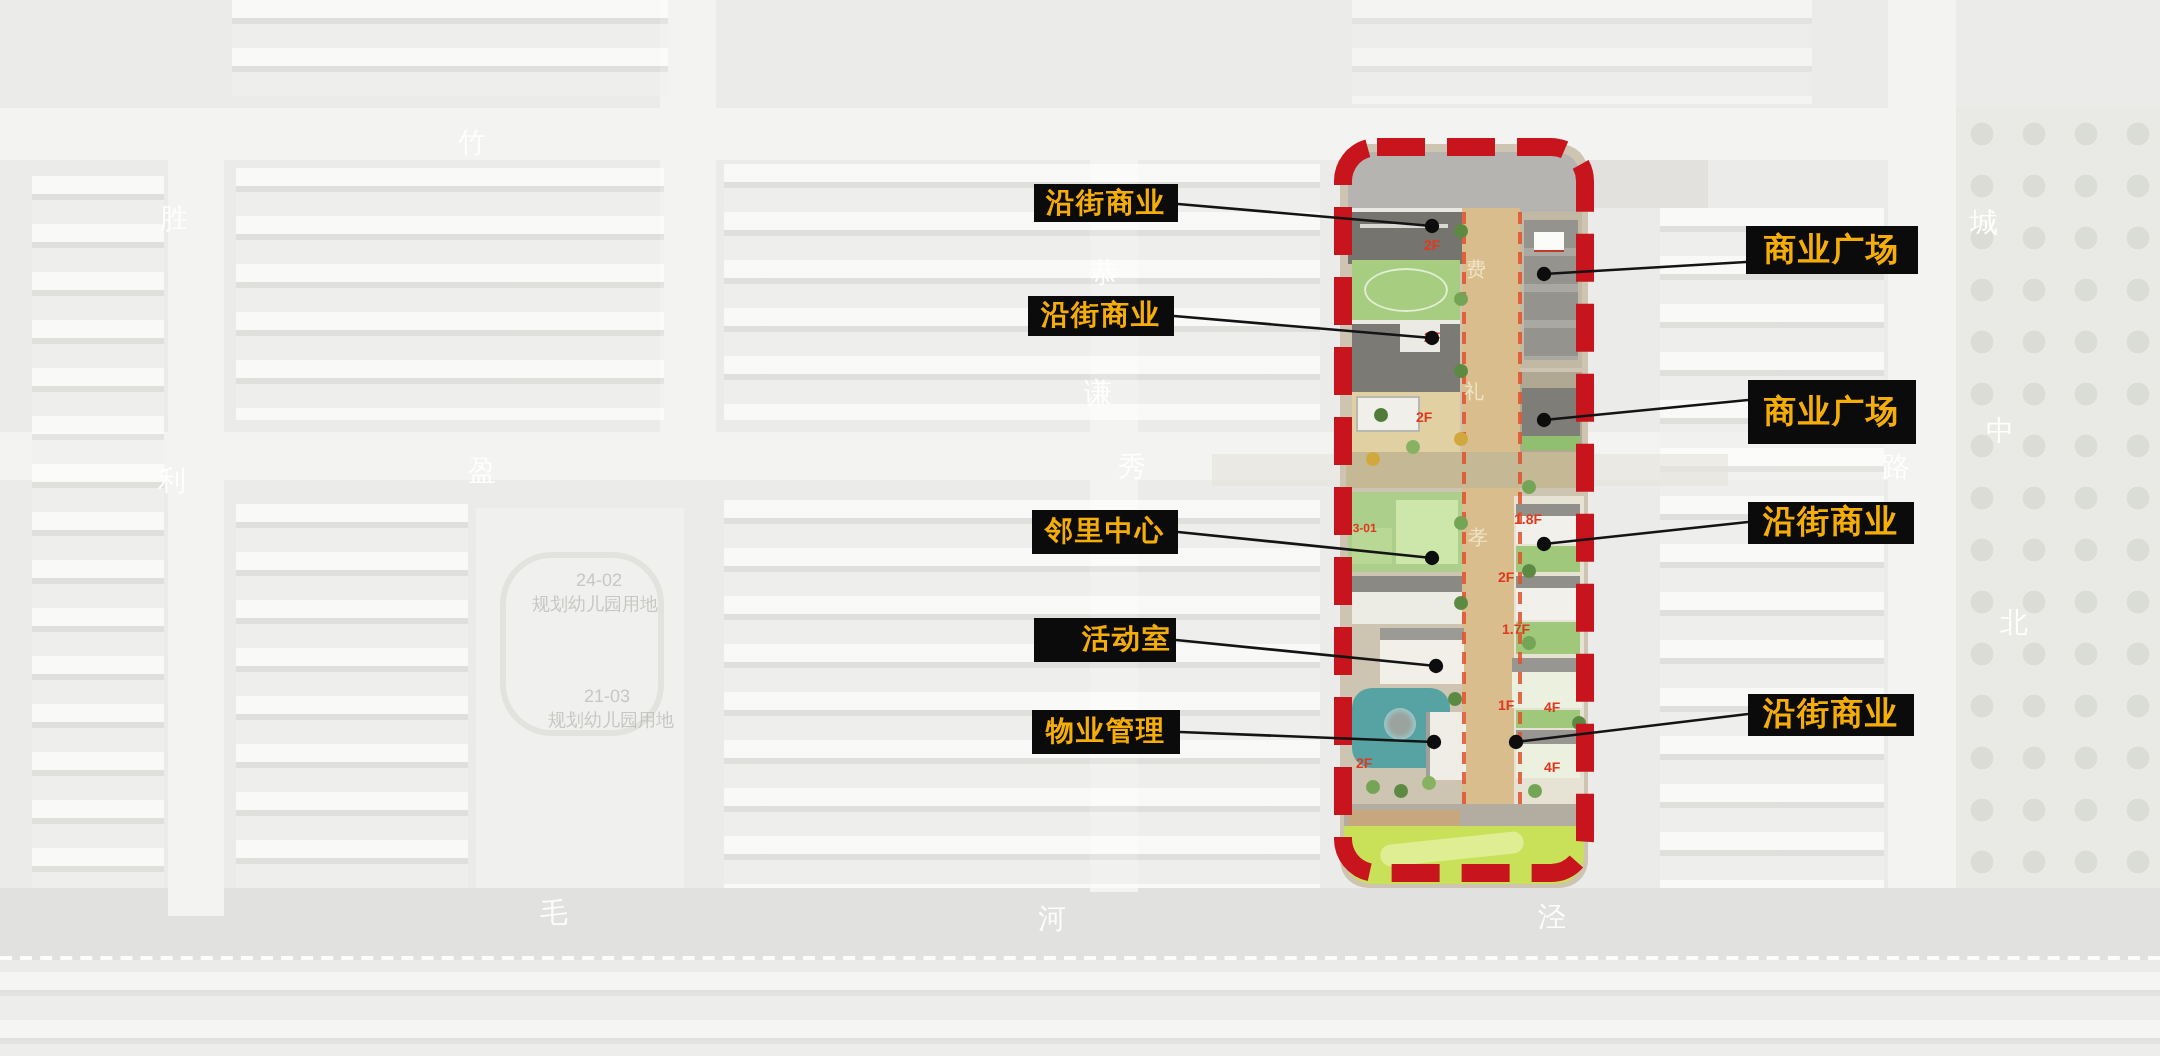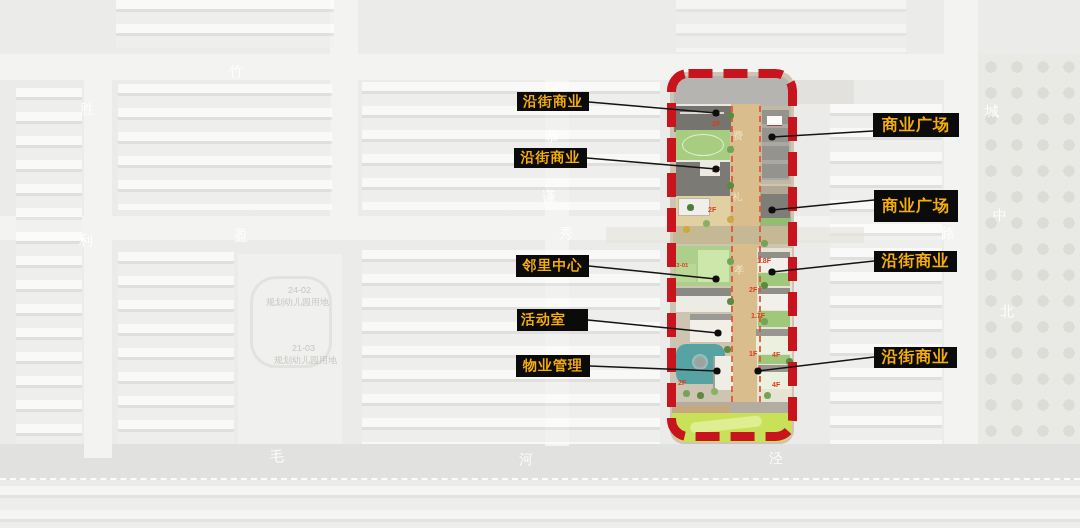--- a/index.html
+++ b/index.html
@@ -186,21 +186,21 @@
       <circle cx="772" cy="137" r="3.6"></circle>
       <circle cx="772" cy="210" r="3.6"></circle>
       <circle cx="772" cy="272" r="3.6"></circle>
       <circle cx="758" cy="371" r="3.6"></circle>
     </g>
   </svg>
 
   <div class="co l" style="left:517px;top:92px;width:72px;height:19px;">沿街商业</div>
   <div class="co l" style="left:514px;top:148px;width:73px;height:20px;">沿街商业</div>
   <div class="co l" style="left:516px;top:255px;width:73px;height:22px;">邻里中心</div>
-  <div class="co l" style="left:517px;top:309px;width:71px;height:22px;justify-content:flex-start;padding-left:4px;box-sizing:border-box;">活动室</div>
+  <div class="co l" style="left:517px;top:309px;width:71px;height:22px;justify-content:flex-start;padding-left:24px;box-sizing:border-box;">活动室</div>
   <div class="co l" style="left:516px;top:355px;width:74px;height:22px;">物业管理</div>
 
   <div class="co r" style="left:873px;top:113px;width:86px;height:24px;">商业广场</div>
   <div class="co r" style="left:874px;top:190px;width:84px;height:32px;">商业广场</div>
   <div class="co r" style="left:874px;top:251px;width:83px;height:21px;">沿街商业</div>
   <div class="co r" style="left:874px;top:347px;width:83px;height:21px;">沿街商业</div>
 
 
 </div>
 

